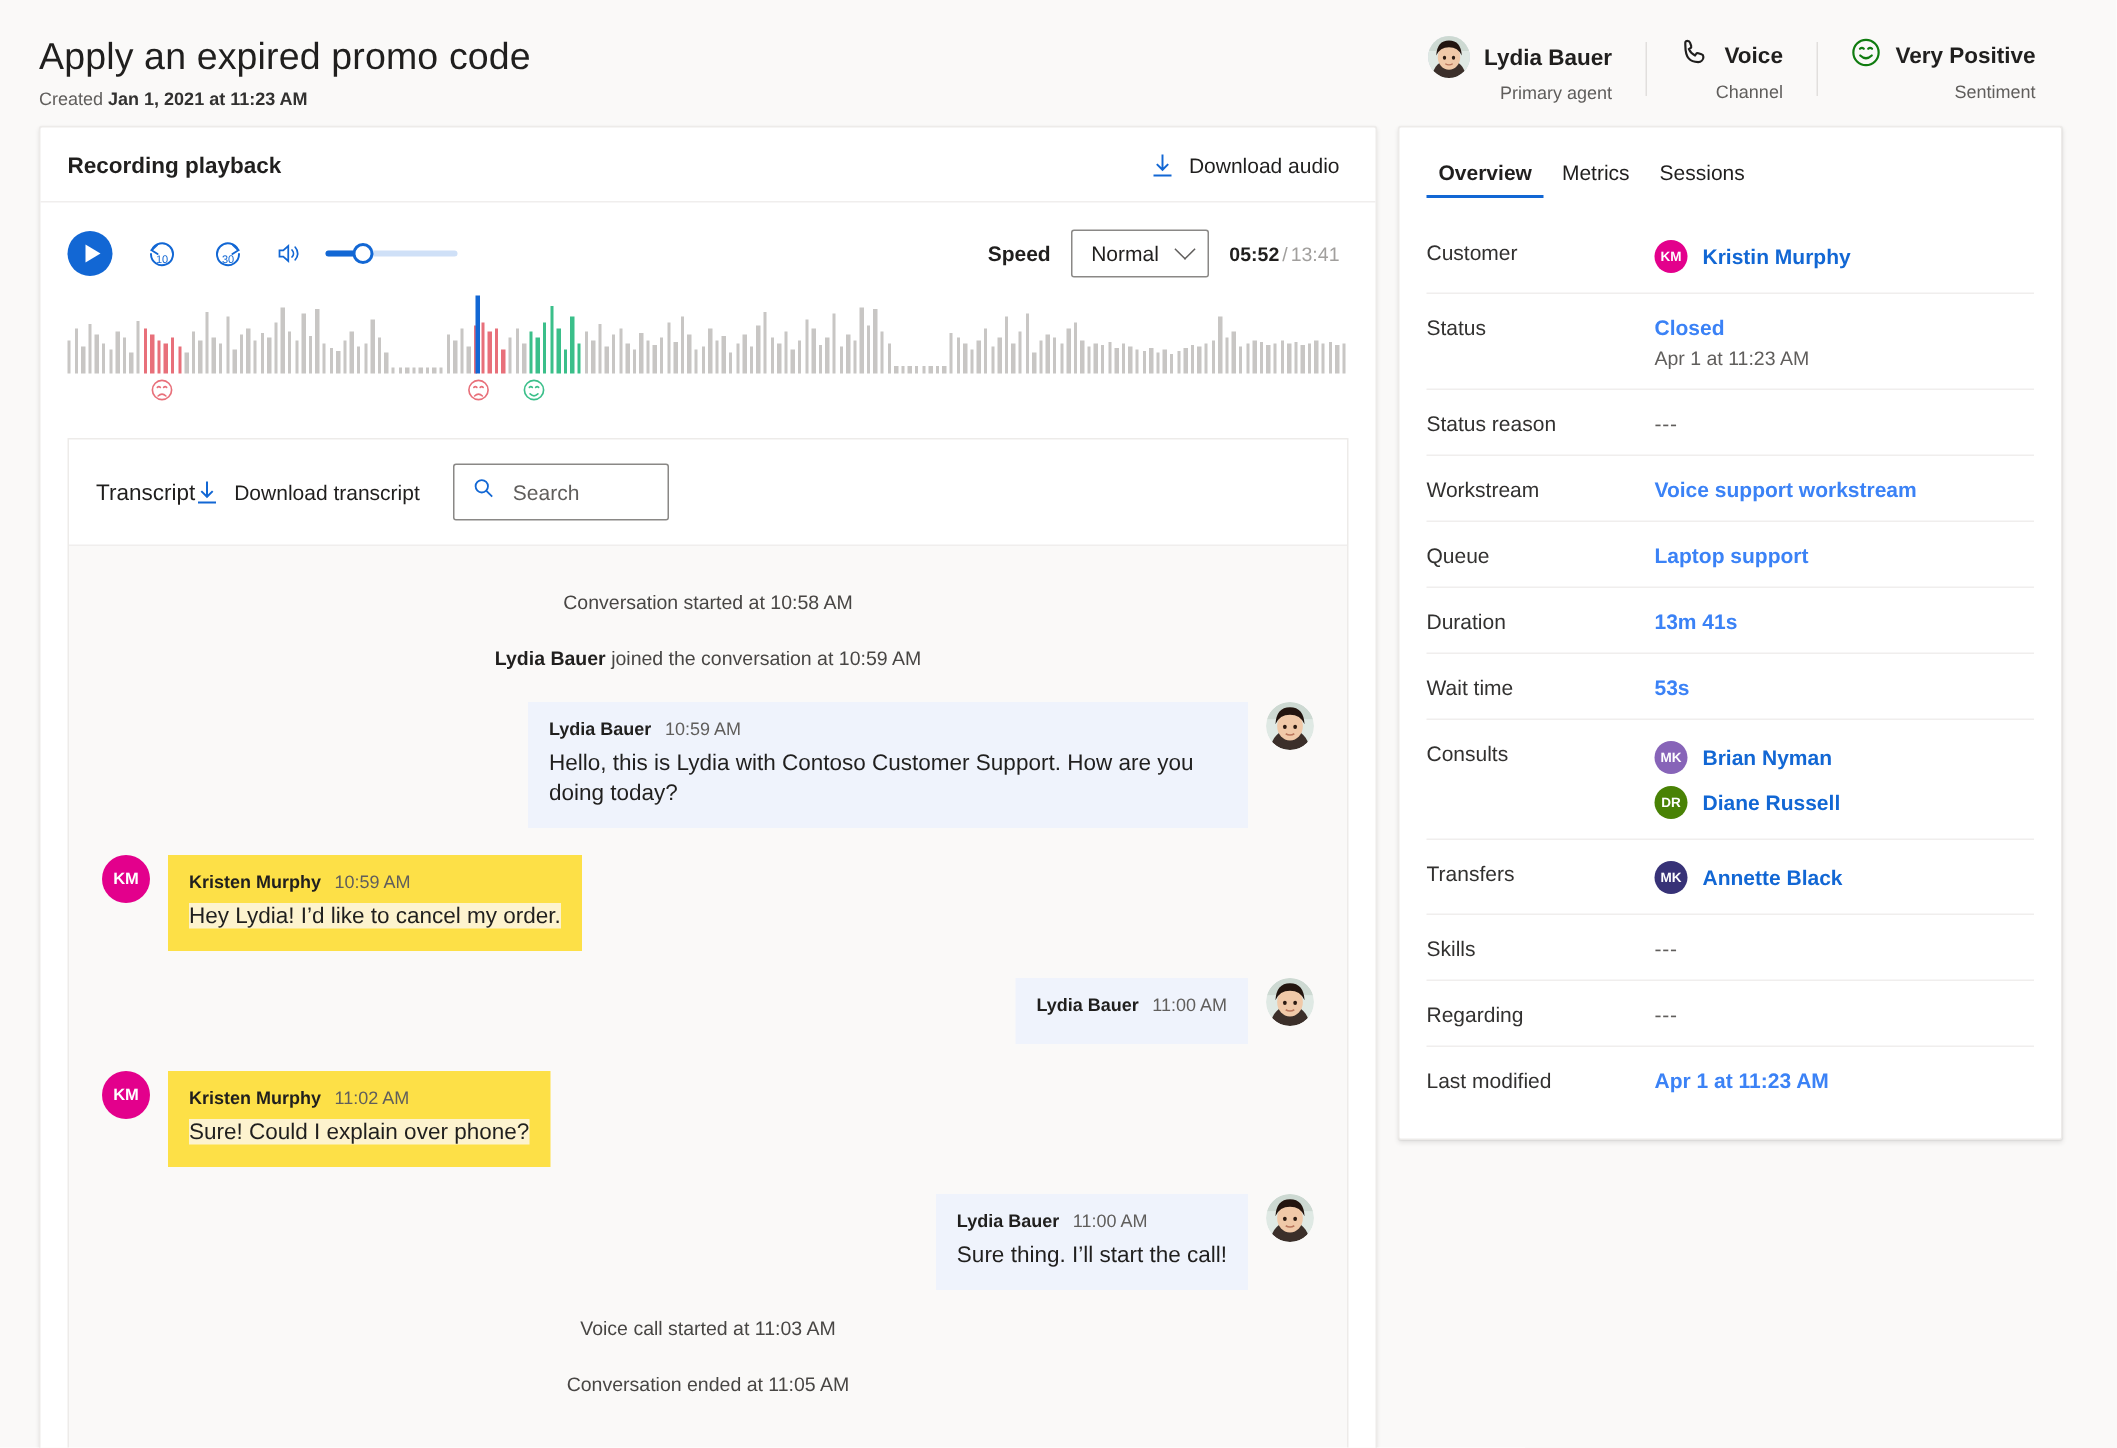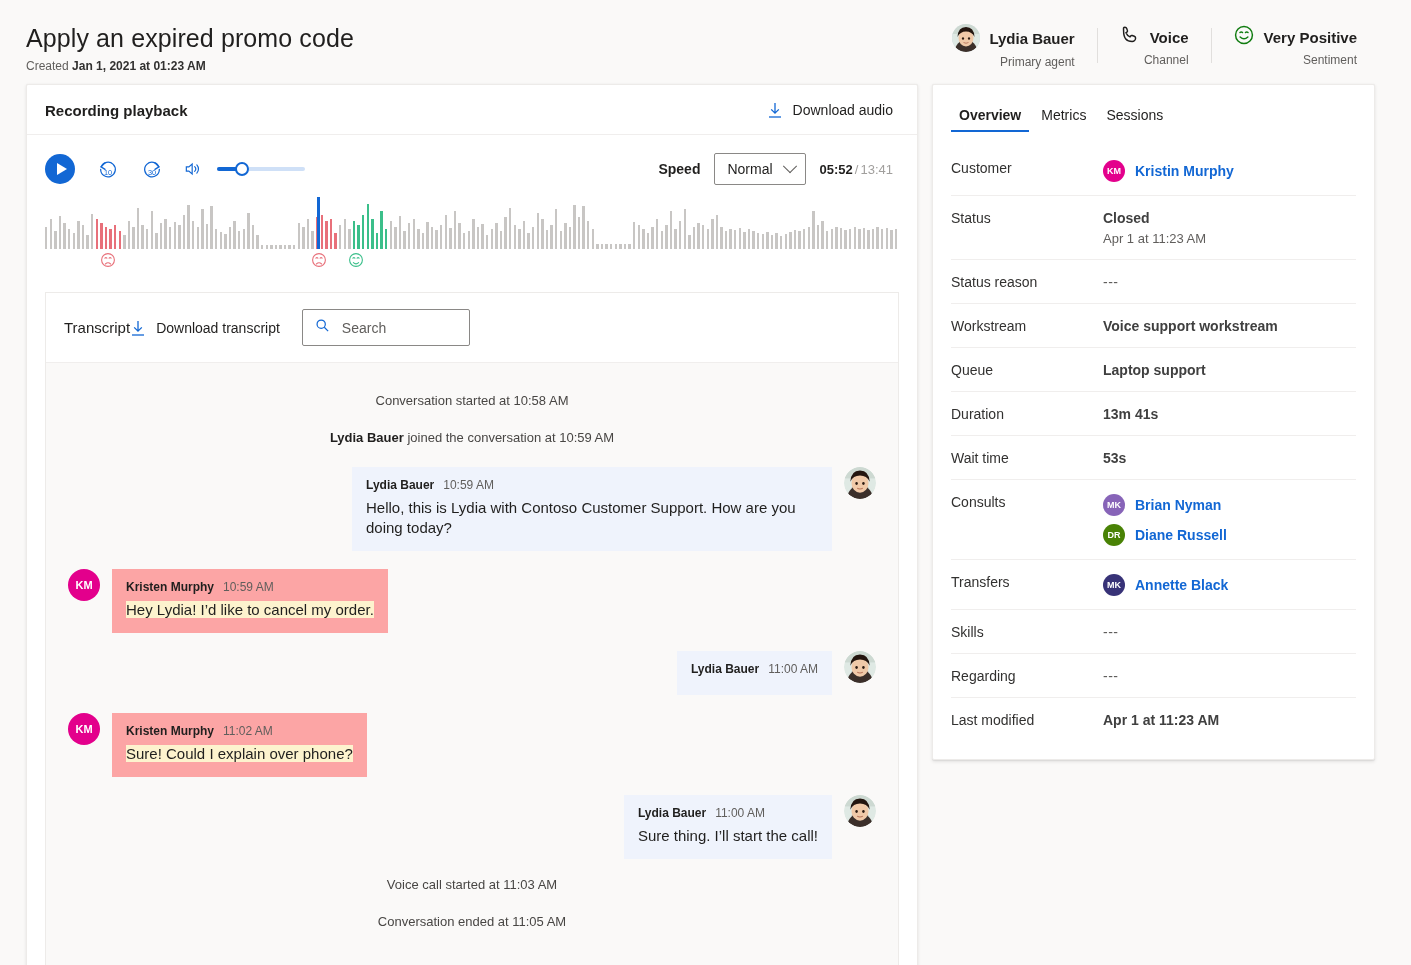--- a/index.html
+++ b/index.html
@@ -103,34 +103,34 @@
   .markers { position:relative; height:22px; margin-top:3px; }
   .mk { position:absolute; top:0; }
 
   
   .tr-card { margin: 12px 18px 22px 18px; border:1px solid #edebe9; background:#fff; }
   .tr-head { display:flex; align-items:center; justify-content:flex-start; padding: 16px 22px 16px 18px;
              border-bottom:1px solid #f0eeed; }
   .tr-title { font-size:15px; }
   .tr-actions { display:flex; align-items:center; gap:22px; }
   .searchbox { display:flex; align-items:center; gap:10px; border:1px solid #8a8886; border-radius:2px;
-               padding:8px 12px; width:168px; background:#fff; }
+               padding:8px 12px; width:144px; background:#fff; }
   .searchbox input { border:0; outline:0; font-size:14px; font-family:inherit; color:#201f1e; width:120px; background:transparent; }
   .searchbox input::placeholder { color:#605e5c; }
 
   .tr-body { background:#faf9f8; padding: 20px 0 26px 0; min-height:470px; }
   .sys-line { text-align:center; font-size:13px; color:#484644; margin: 10px 0 22px 0; }
   .sys-line b { font-weight:600; color:#201f1e; }
 
   .msg-row { display:flex; align-items:flex-start; padding: 0 22px; margin-bottom: 18px; }
   .msg-row.agent { justify-content:flex-end; }
   .msg-row.cust { justify-content:flex-start; }
   .bubble { padding: 11px 14px 13px 14px; max-width: 480px; }
   .bubble.agent { background:#eff3fc; }
-  .bubble.cust { background:#fca5a5; }
+  .bubble.cust { background:#fde047; }
   .b-meta { font-size:12px; margin-bottom:6px; }
   .b-name { font-weight:700; color:#201f1e; }
   .b-time { color:#605e5c; margin-left:9px; }
   .b-text { font-size:15px; color:#201f1e; line-height:20px; }
   .b-text.hl { background:#fdf3ce; display:inline; }
   .av-sm { width:32px; height:32px; border-radius:50%; overflow:hidden; flex:0 0 32px; }
   .av-init { width:32px; height:32px; border-radius:50%; flex:0 0 32px; color:#fff;
              display:flex; align-items:center; justify-content:center; font-size:11px; font-weight:700; }
   .msg-row.agent .av-sm { margin-left:12px; }
   .msg-row.cust .av-init { margin-right:12px; }
@@ -138,38 +138,38 @@
   
   .tabs { display:flex; gap:4px; padding: 16px 18px 0 18px; }
   .tab { padding: 6px 8px 9px 8px; font-size:14px; color:#201f1e; cursor:pointer; position:relative; }
   .tab.active { font-weight:700; }
   .tab.active::after { content:""; position:absolute; left:0; right:0; bottom:0; height:2px; background:#1267d4; }
 
   .fields { padding: 14px 18px 18px 18px; }
   .field { display:flex; align-items:flex-start; padding: 14px 0 13px 0; border-bottom:1px solid #f0eeed; }
   .field:last-child { border-bottom:0; }
   .f-label { width:152px; flex:0 0 152px; font-size:14px; color:#323130; }
-  .f-val { font-size:14px; color:#404040; font-weight:700; }
+  .f-val { font-size:14px; color:#3b82f6; font-weight:700; }
   .f-val.muted { color:#605e5c; font-weight:400; letter-spacing:0.5px; }
   .f-sub { font-size:13px; color:#605e5c; font-weight:400; margin-top:5px; }
   .person { display:flex; align-items:center; gap:10px; margin-bottom:8px; }
   .person:last-child { margin-bottom:0; }
   .p-av { width:22px; height:22px; border-radius:50%; color:#fff; font-size:9px; font-weight:700;
           display:flex; align-items:center; justify-content:center; flex:0 0 22px; }
   .p-name { font-size:14px; color:#1267d4; font-weight:700; cursor:pointer; }
 </style>
 </head>
 <body>
 
 <div class="page-header">
   <div class="title-block">
     <div class="page-title">Apply an expired promo code</div>
     <div class="page-subtitle">
       <span class="created-label">Created</span>
-      <span class="created-value">Jan 1, 2021 at 01:23 AM</span>
+      <span class="created-value">Jan 1, 2021 at 11:23 AM</span>
     </div>
   </div>
 
   <div class="header-meta">
     <div class="meta-item agent">
       <div class="meta-top">
         <span class="avatar-photo">
           <svg width="28" height="28" viewBox="0 0 28 28">
             <defs>
                 <clipPath id="c1">

